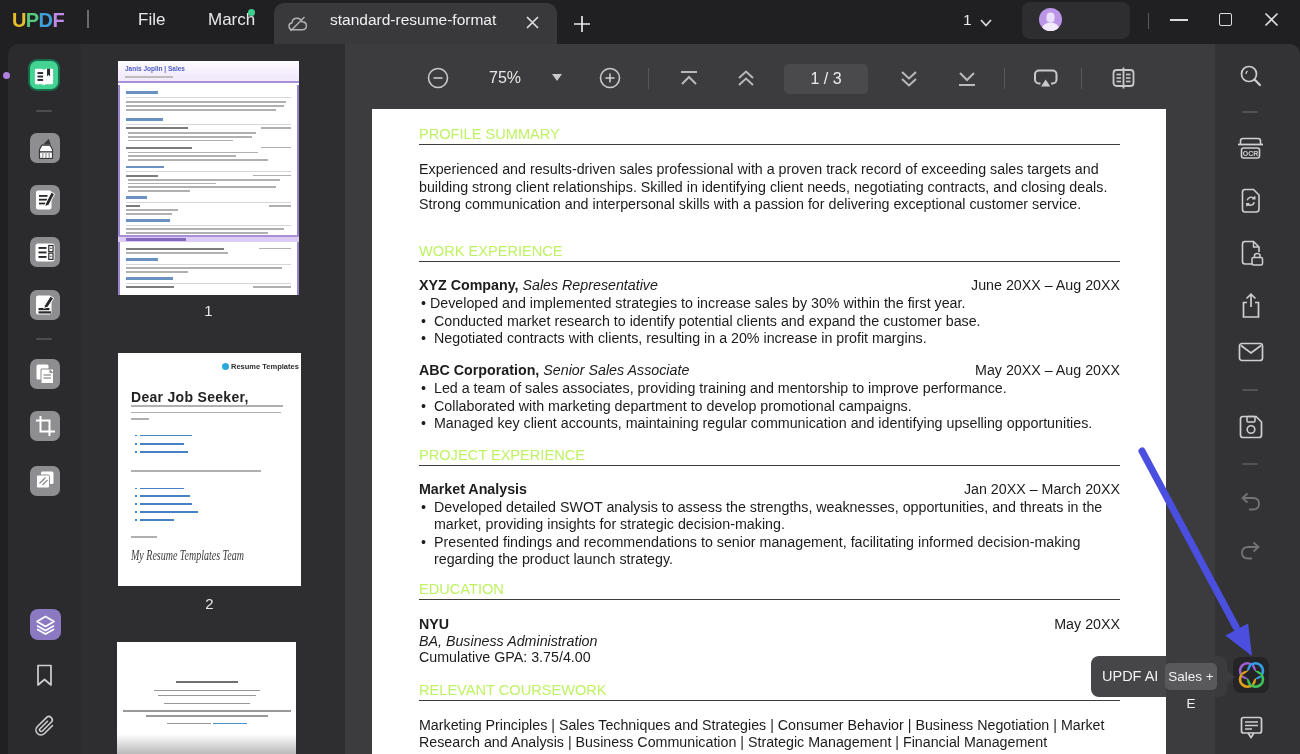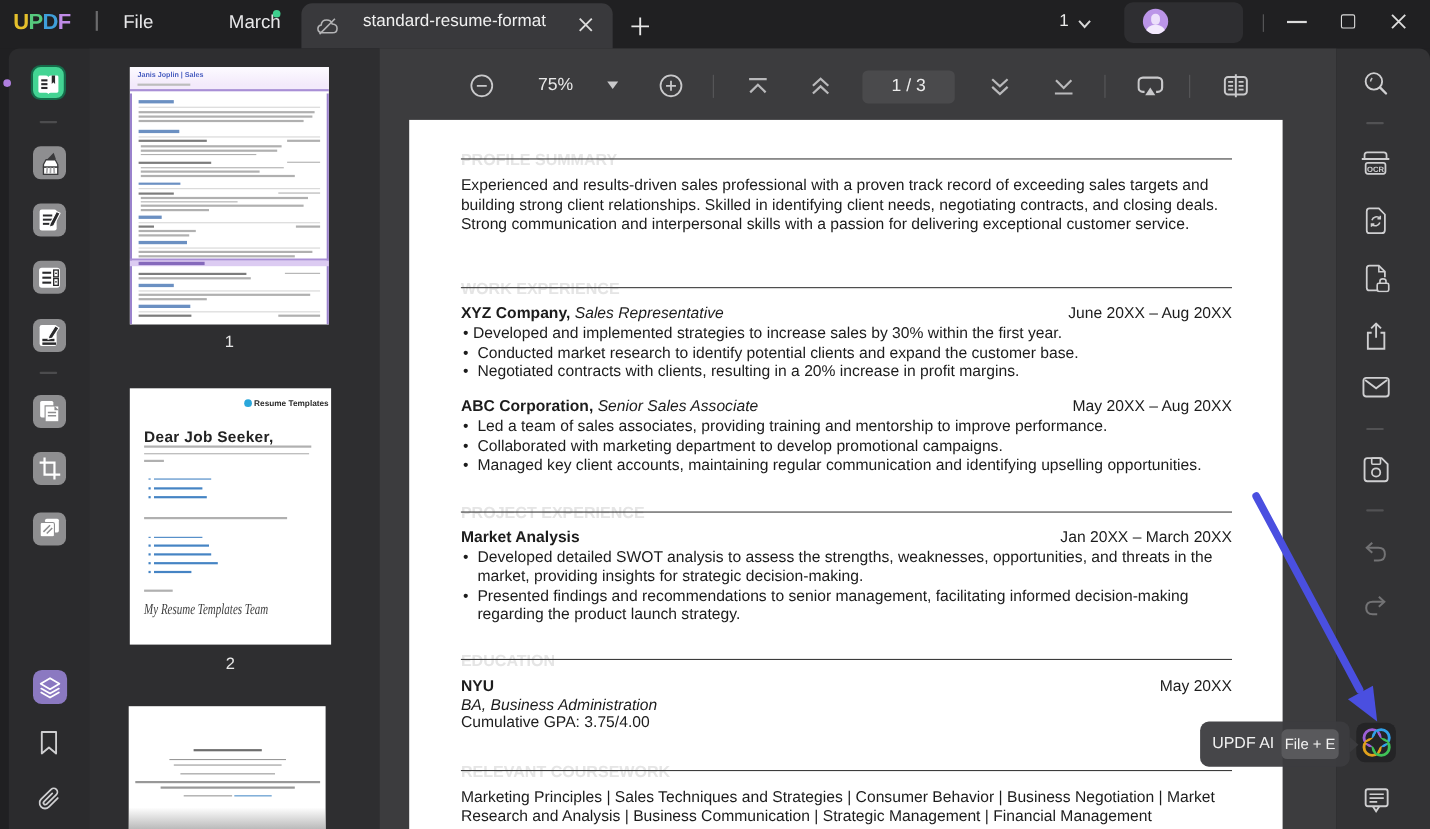--- a/index.html
+++ b/index.html
@@ -16,21 +16,21 @@
 
   
   #iconcol  { left:8px;  top:44px; width:73px;  height:710px; background:#2b2b2d; border-radius:10px 0 0 0; }
   #thumbpanel { left:81px; top:44px; width:264px; height:710px; background:#2e2e30; }
   #docarea  { left:345px; top:44px; width:870px; height:710px; background:#3c3c3e; }
   #rightbar { left:1215px; top:44px; width:85px; height:710px; background:#333335; border-radius:0 10px 0 0; }
 
   
   #page { left:372px; top:109px; width:794px; height:645px; background:#ffffff; }
   .doctext { color:#1c1c1c; font-size:14.25px; line-height:17.4px; }
-  .dochead { color:#e5e5e5; font-size:14.6px; font-weight:bold; letter-spacing:0;margin-top:12px; }
+  .dochead { color:#bef264; font-size:14.6px; font-weight:normal; letter-spacing:0; }
   .dochr { height:1px; background:#3c3c3c; width:701px; left:419px; }
   .right-date { text-align:right; width:701px; left:419px; }
 
   
   .tbtxt { color:#e8e8e8; font-size:16px; }
   #pagebox { left:784px; top:64px; width:84px; height:30px; background:#4a4a4c; border-radius:5px; color:#ececec; font-size:16px; text-align:center; line-height:30px; }
   .sep { width:1px; background:#58585a; }
 
   
   .railico { width:30px; height:30px; border-radius:7px; background:#8e8e90; left:30px; }
@@ -45,21 +45,21 @@
   #tooltip .key { position:absolute; left:74px; top:7px; width:52px; height:27px; background:#59595c; border-radius:5px; color:#f2f2f2; font-size:13.5px; text-align:center; line-height:27px; }
   #tipptr { left:1227px; top:670px; width:0; height:0; border-top:7px solid transparent; border-bottom:7px solid transparent; border-left:8px solid rgba(60,60,63,0.95); }
 </style>
 </head>
 <body>
 <div id="stage">
 
   <div id="titlebar" class="abs"></div>
   <div class="abs logo"><span style="color:#e5c02c">U</span><span style="color:#56c97d">P</span><span style="color:#3f9fda">D</span><span style="color:#c08be8">F</span></div>
   <div class="abs" style="left:87px; top:10px; width:1.5px; height:18px; background:#6b6b6d;"></div>
-  <div class="abs menu" style="left:112px;">File</div>
+  <div class="abs menu" style="left:138px;">File</div>
   <div class="abs menu" style="left:208px;">March</div>
 
   <div class="abs" style="left:248px; top:9px; width:7px; height:7px; border-radius:50%; background:#3ecf8e;"></div>
 
   <div id="tab" class="abs"></div>
   <div id="tabicon" class="abs" style="left:288px; top:16px;">
     <svg width="21" height="16" viewBox="0 0 21 16">
       <path d="M5.2 13.8 C2.6 13.8 1 12.2 1 10.2 C1 8.4 2.2 7.1 4 6.8 C4.2 4 6.3 2.2 9 2.2 C11.4 2.2 13.3 3.6 14 5.8 C16.6 5.9 18.4 7.5 18.4 9.8 C18.4 12.1 16.7 13.8 14.2 13.8 Z" fill="none" stroke="#b4b4b6" stroke-width="1.4"></path>
       <line x1="2.5" y1="15" x2="16.5" y2="1" stroke="#b4b4b6" stroke-width="1.4"></line>
     </svg>
@@ -549,17 +549,17 @@
   </div>
 
   <div id="arrowwrap" class="abs" style="left:0; top:0;">
     <svg width="1300" height="754" style="position:absolute; left:0; top:0; pointer-events:none;">
       <line x1="1142" y1="451" x2="1236" y2="627" stroke="#4a4fe0" stroke-width="7" stroke-linecap="round"></line>
       <polygon points="1252,656 1225.4,635.6 1248.1,623.4" fill="#4a4fe0"></polygon>
     </svg>
   </div>
   <div id="tooltip" class="abs">
       <span class="txt">UPDF AI</span>
-      <span class="key">File + E</span>
+      <span class="key">Sales + E</span>
     </div>
   <div id="tipptr" class="abs"></div>
 
 </div>
 
 </body></html>

